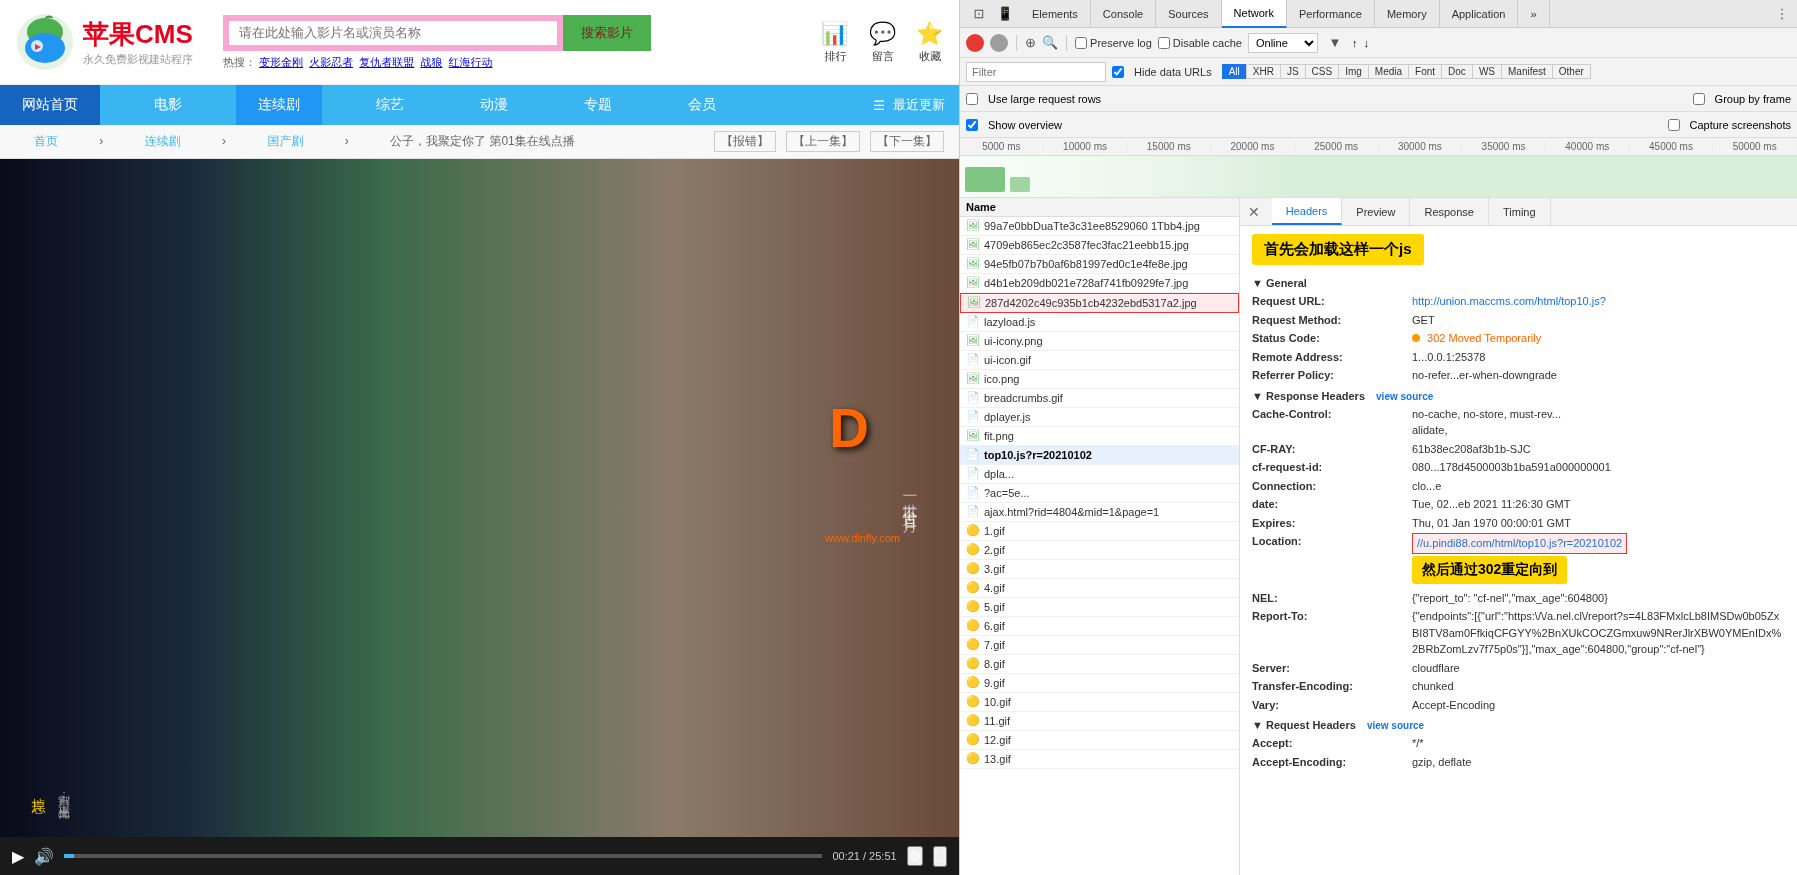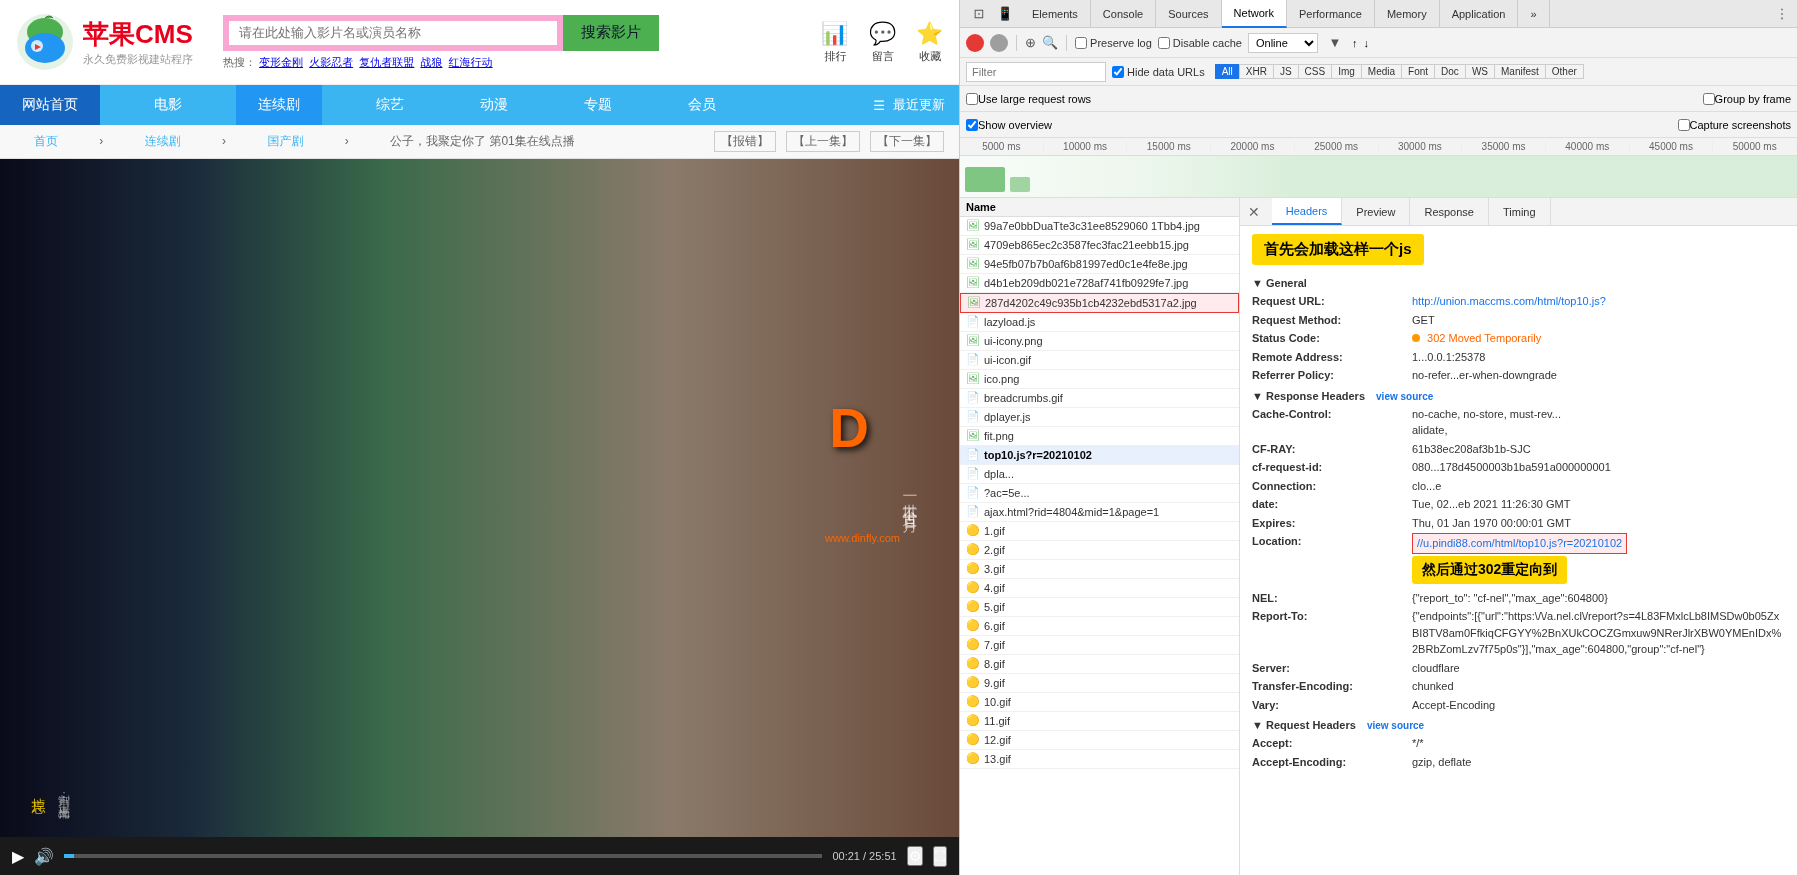--- a/index.html
+++ b/index.html
@@ -58,23 +58,23 @@
       border: 6px solid #f9a8d4;
       padding: 0 10px;
       font-size: 13px;
       color: #999;
       outline: none;
     }
     .search-btn {
       height: 36px;
       padding: 0 18px;
       background: #4CAF50;
-      color: #0f172a;
+      color: #7f1d1d;
       border: none;
-      font-size: 15px;
+      font-size: 13px;
       cursor: pointer;
     }
     .hot-searches {
       font-size: 11px;
       color: #666;
       margin-top: 4px;
     }
     .search-wrapper { display: flex; flex-direction: column; }
     .nav-icons {
       display: flex;
@@ -284,21 +284,21 @@
       height: 28px;
     }
     .filter-input {
       width: 140px;
       height: 20px;
       border: 1px solid #ccc;
       padding: 0 5px;
       font-size: 11px;
       background: #fff;
     }
-    .filter-checkbox { display: flex; align-items: center; gap: 3px; font-size: 11px; color: #333; }
+    .filter-checkbox { display: flex; align-items: center; gap: 10px; font-size: 11px; color: #333; }
     .filter-checkbox input { width: 12px; height: 12px; }
     .filter-type-btns { display: flex; gap: 0; margin-left: 4px; }
     .ftype-btn {
       padding: 1px 6px;
       font-size: 10px;
       border: 1px solid #ccc;
       border-right: none;
       cursor: pointer;
       background: #f3f3f3;
       color: #333;
@@ -310,21 +310,21 @@
     .options-row {
       background: #f3f3f3;
       border-bottom: 1px solid #ddd;
       display: flex;
       align-items: center;
       padding: 3px 6px;
       gap: 20px;
       height: 26px;
       font-size: 11px;
     }
-    .opt-checkbox { display: flex; align-items: center; gap: 0; cursor: pointer; }
+    .opt-checkbox { display: flex; align-items: center; gap: 10px; cursor: pointer; }
     .opt-checkbox input { width: 12px; height: 12px; }
 
     
     .timeline-area {
       background: #fff;
       border-bottom: 1px solid #ddd;
       height: 60px;
       display: flex;
       flex-direction: column;
       overflow: hidden;

